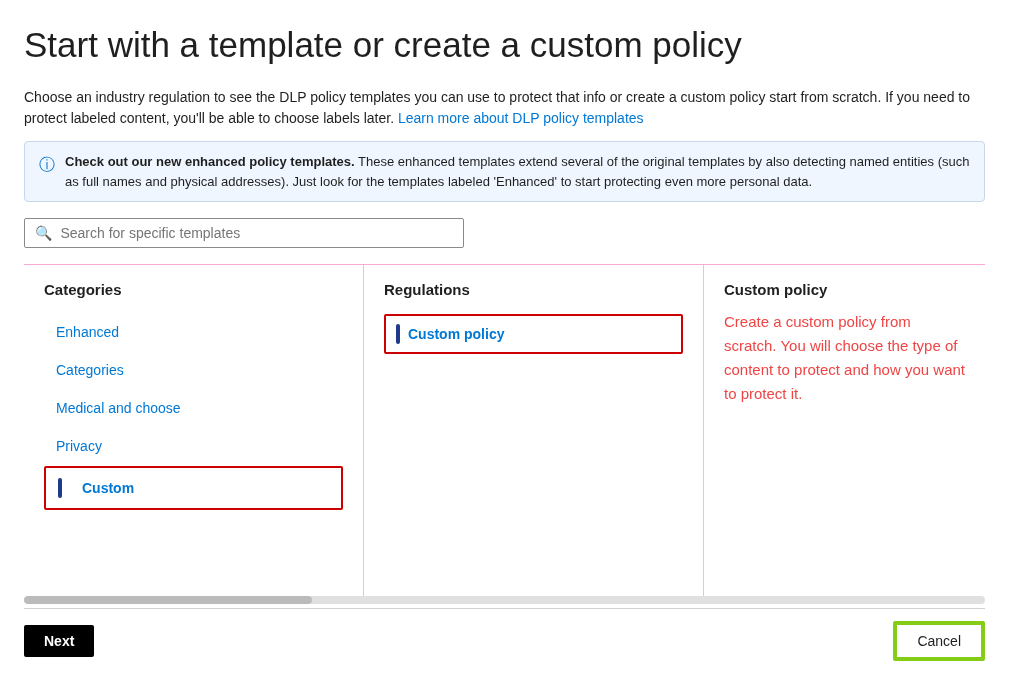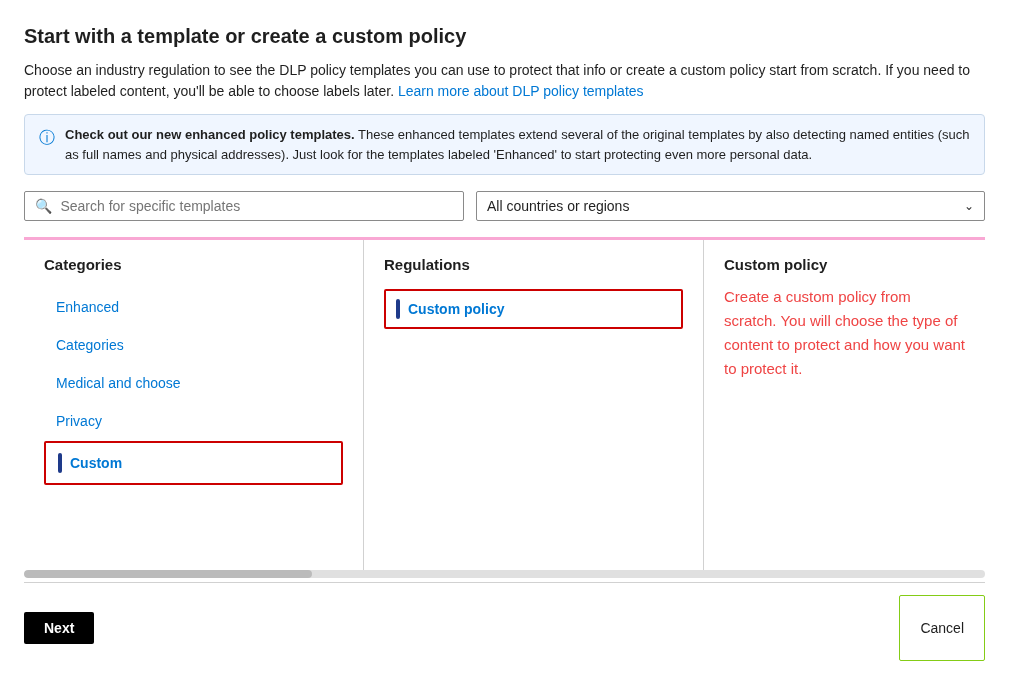--- a/index.html
+++ b/index.html
@@ -14,24 +14,24 @@
     }
 
     .page-container {
       display: flex;
       flex-direction: column;
       height: 673px;
       padding: 24px 24px 0 24px;
     }
 
     .page-title {
-      font-size: 20px;
-      font-weight: 700;
-      color: #1f1f1f;
-      margin-bottom: 12px;
+      font-size: 35px;
+      font-weight: 400;
+      color: #1f1f1f;
+      margin-bottom: 21px;
       line-height: 1.2;
     }
 
     .page-description {
       font-size: 14px;
       color: #1f1f1f;
       line-height: 1.5;
       margin-bottom: 12px;
       max-width: 960px;
     }
@@ -116,21 +116,21 @@
       color: #1f1f1f;
     }
 
     .chevron-icon {
       color: #333;
       font-size: 12px;
     }
 
     .content-area {
       display: flex;
-      border-top: 3px solid #f9a8d4;
+      border-top: 1px solid #f9a8d4;
       flex: 1;
       overflow: hidden;
     }
 
     .categories-panel {
       width: 340px;
       border-right: 1px solid #d1d1d1;
       padding: 16px 20px;
       overflow-y: auto;
       flex-shrink: 0;
@@ -151,21 +151,21 @@
       border-radius: 2px;
       margin-bottom: 2px;
     }
 
     .category-item.selected {
       border: 2px solid #c00;
       font-weight: 600;
       color: #0078d4;
       display: flex;
       align-items: center;
-      gap: 8px;
+      gap: 20px;
       background: #fff;
     }
 
     .category-item.selected .selected-bar {
       width: 4px;
       height: 20px;
       background: #1e3a8a;
       border-radius: 2px;
       flex-shrink: 0;
     }
@@ -246,23 +246,23 @@
       border-radius: 2px;
       padding: 8px 20px;
       font-size: 14px;
       cursor: pointer;
       font-weight: 600;
     }
 
     .btn-cancel {
       background: #fff;
       color: #1f1f1f;
-      border: 1px solid #84cc16;
-      border-radius: 2px;
-      padding: 24px 20px;
+      border: 4px solid #84cc16;
+      border-radius: 2px;
+      padding: 8px 20px;
       font-size: 14px;
       cursor: pointer;
     }
 
     .scrollbar-hint {
       height: 8px;
       background: #e0e0e0;
       border-radius: 4px;
       margin-bottom: 4px;
       overflow: hidden;
@@ -294,24 +294,20 @@
       <strong>Check out our new enhanced policy templates.</strong>
       <span> These enhanced templates extend several of the original templates by also detecting named entities (such as full names and physical addresses). Just look for the templates labeled 'Enhanced' to start protecting even more personal data.</span>
     </div>
   </div>
 
   <div class="search-filter-row">
     <div class="search-input-wrapper">
       <span class="search-icon-span">🔍</span>
       <input type="text" placeholder="Search for specific templates" style="">
     </div>
-    <div class="country-select-wrapper">
-      <span class="country-select-text">All countries or regions</span>
-      <span class="chevron-icon">⌄</span>
-    </div>
   </div>
 
   <div class="content-area">
 
     <div class="categories-panel">
       <div class="panel-header">Categories</div>
 
       <div class="category-item">
         <span>Enhanced</span>
       </div>

